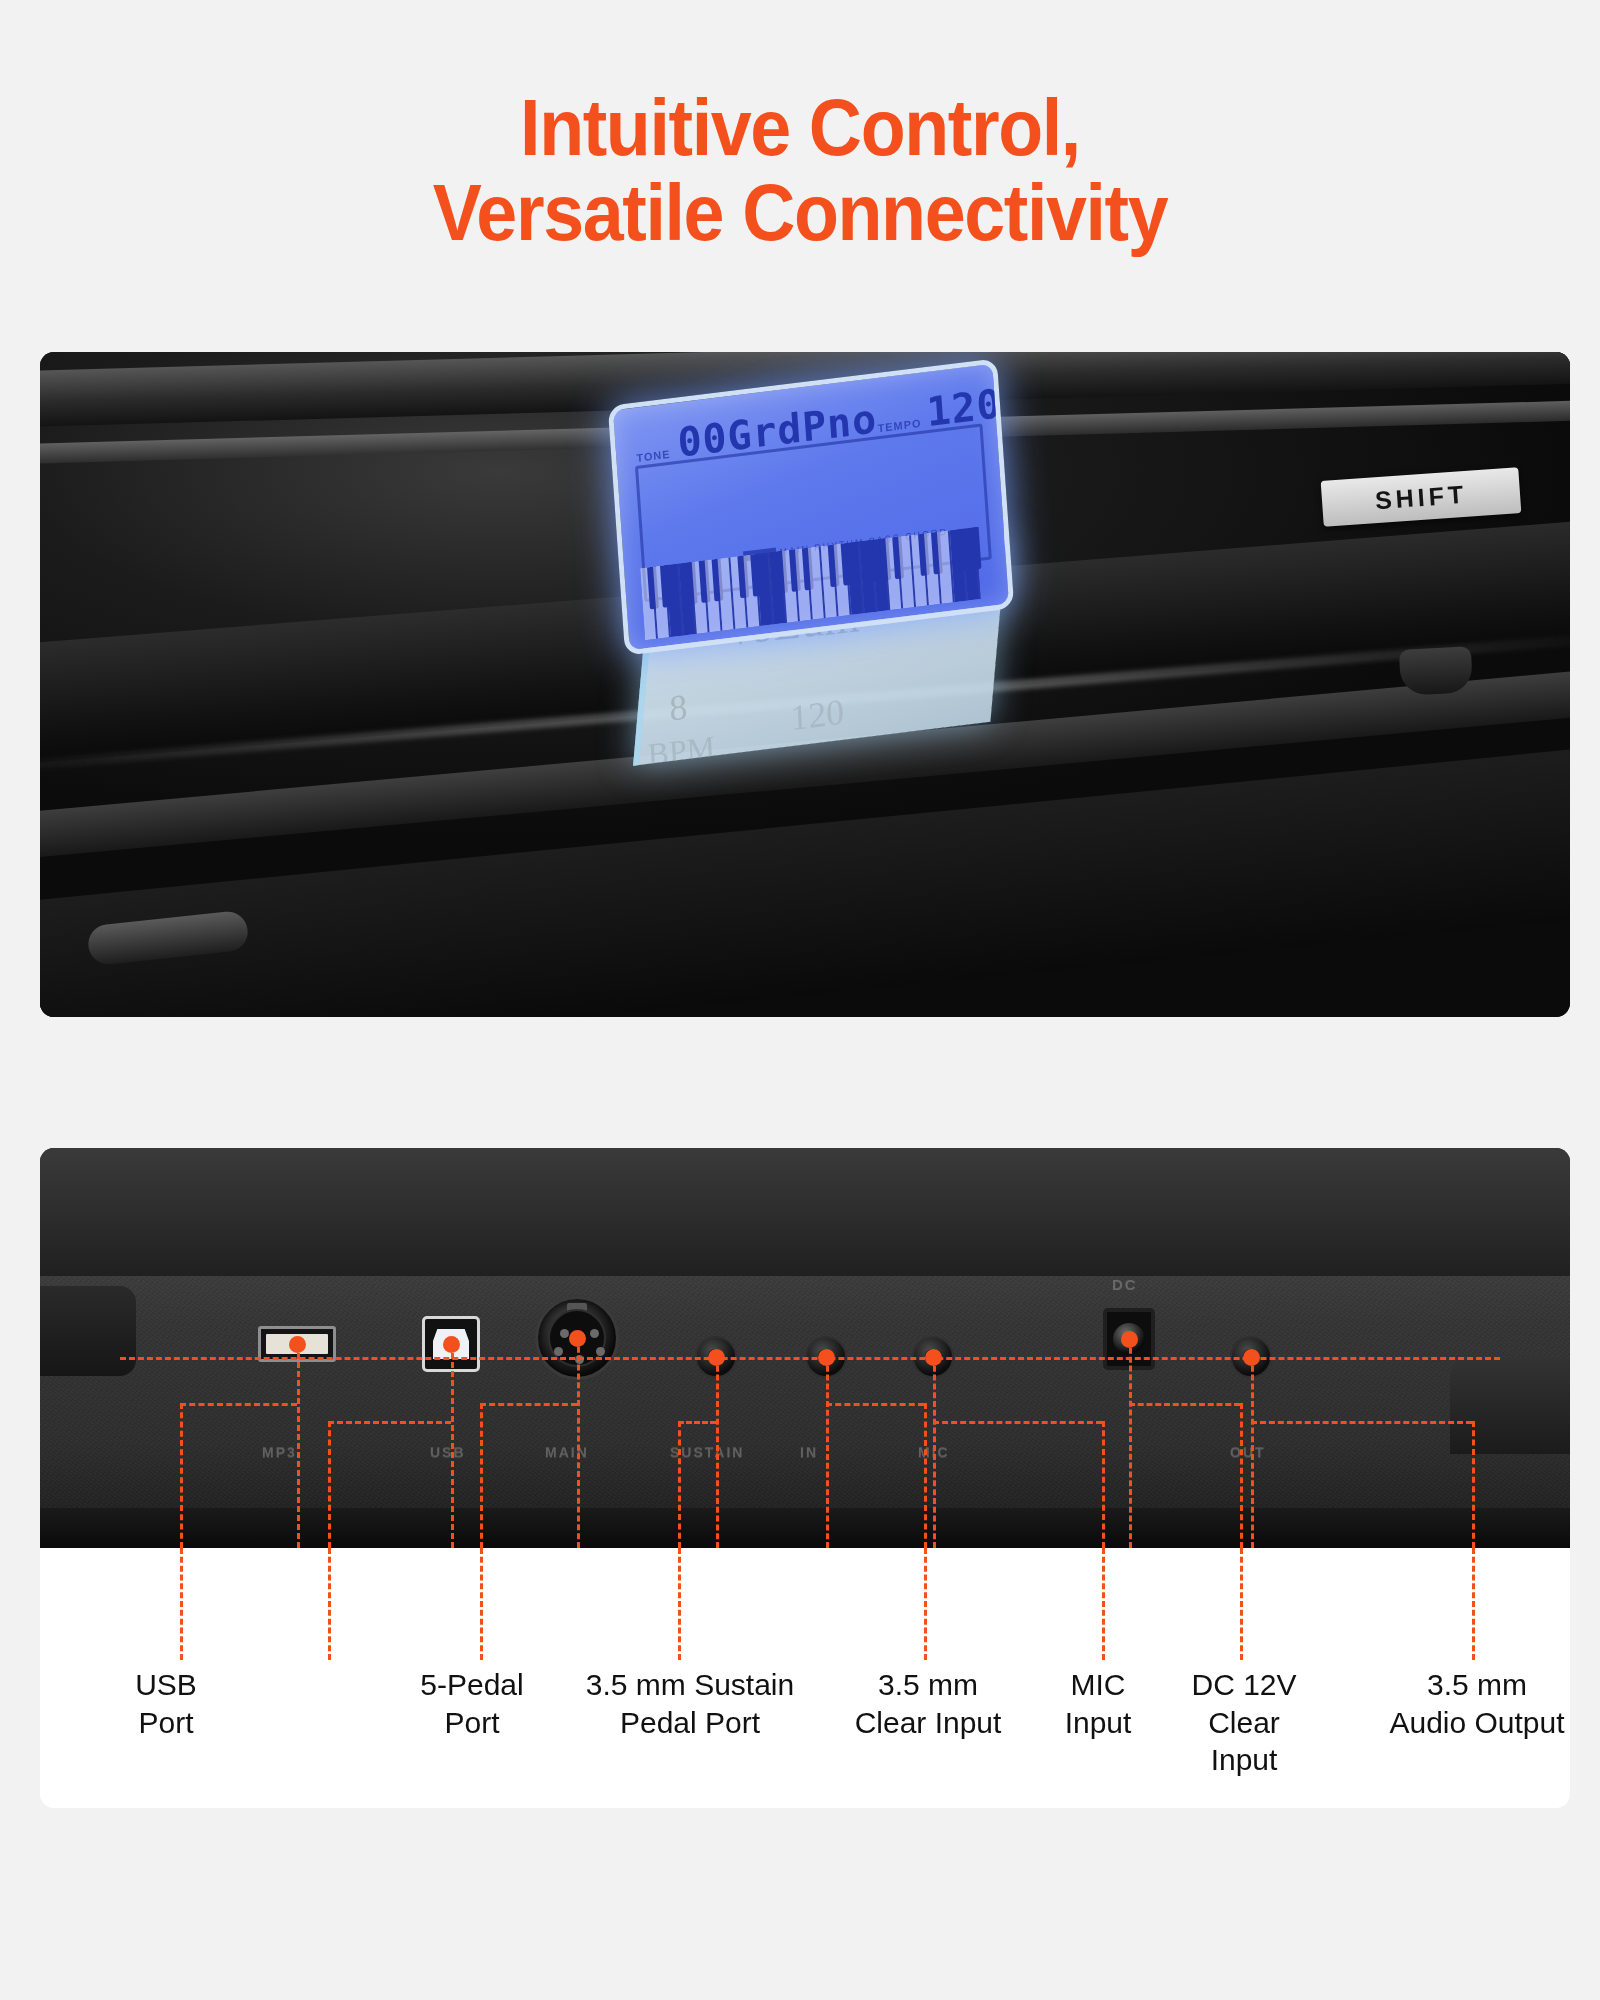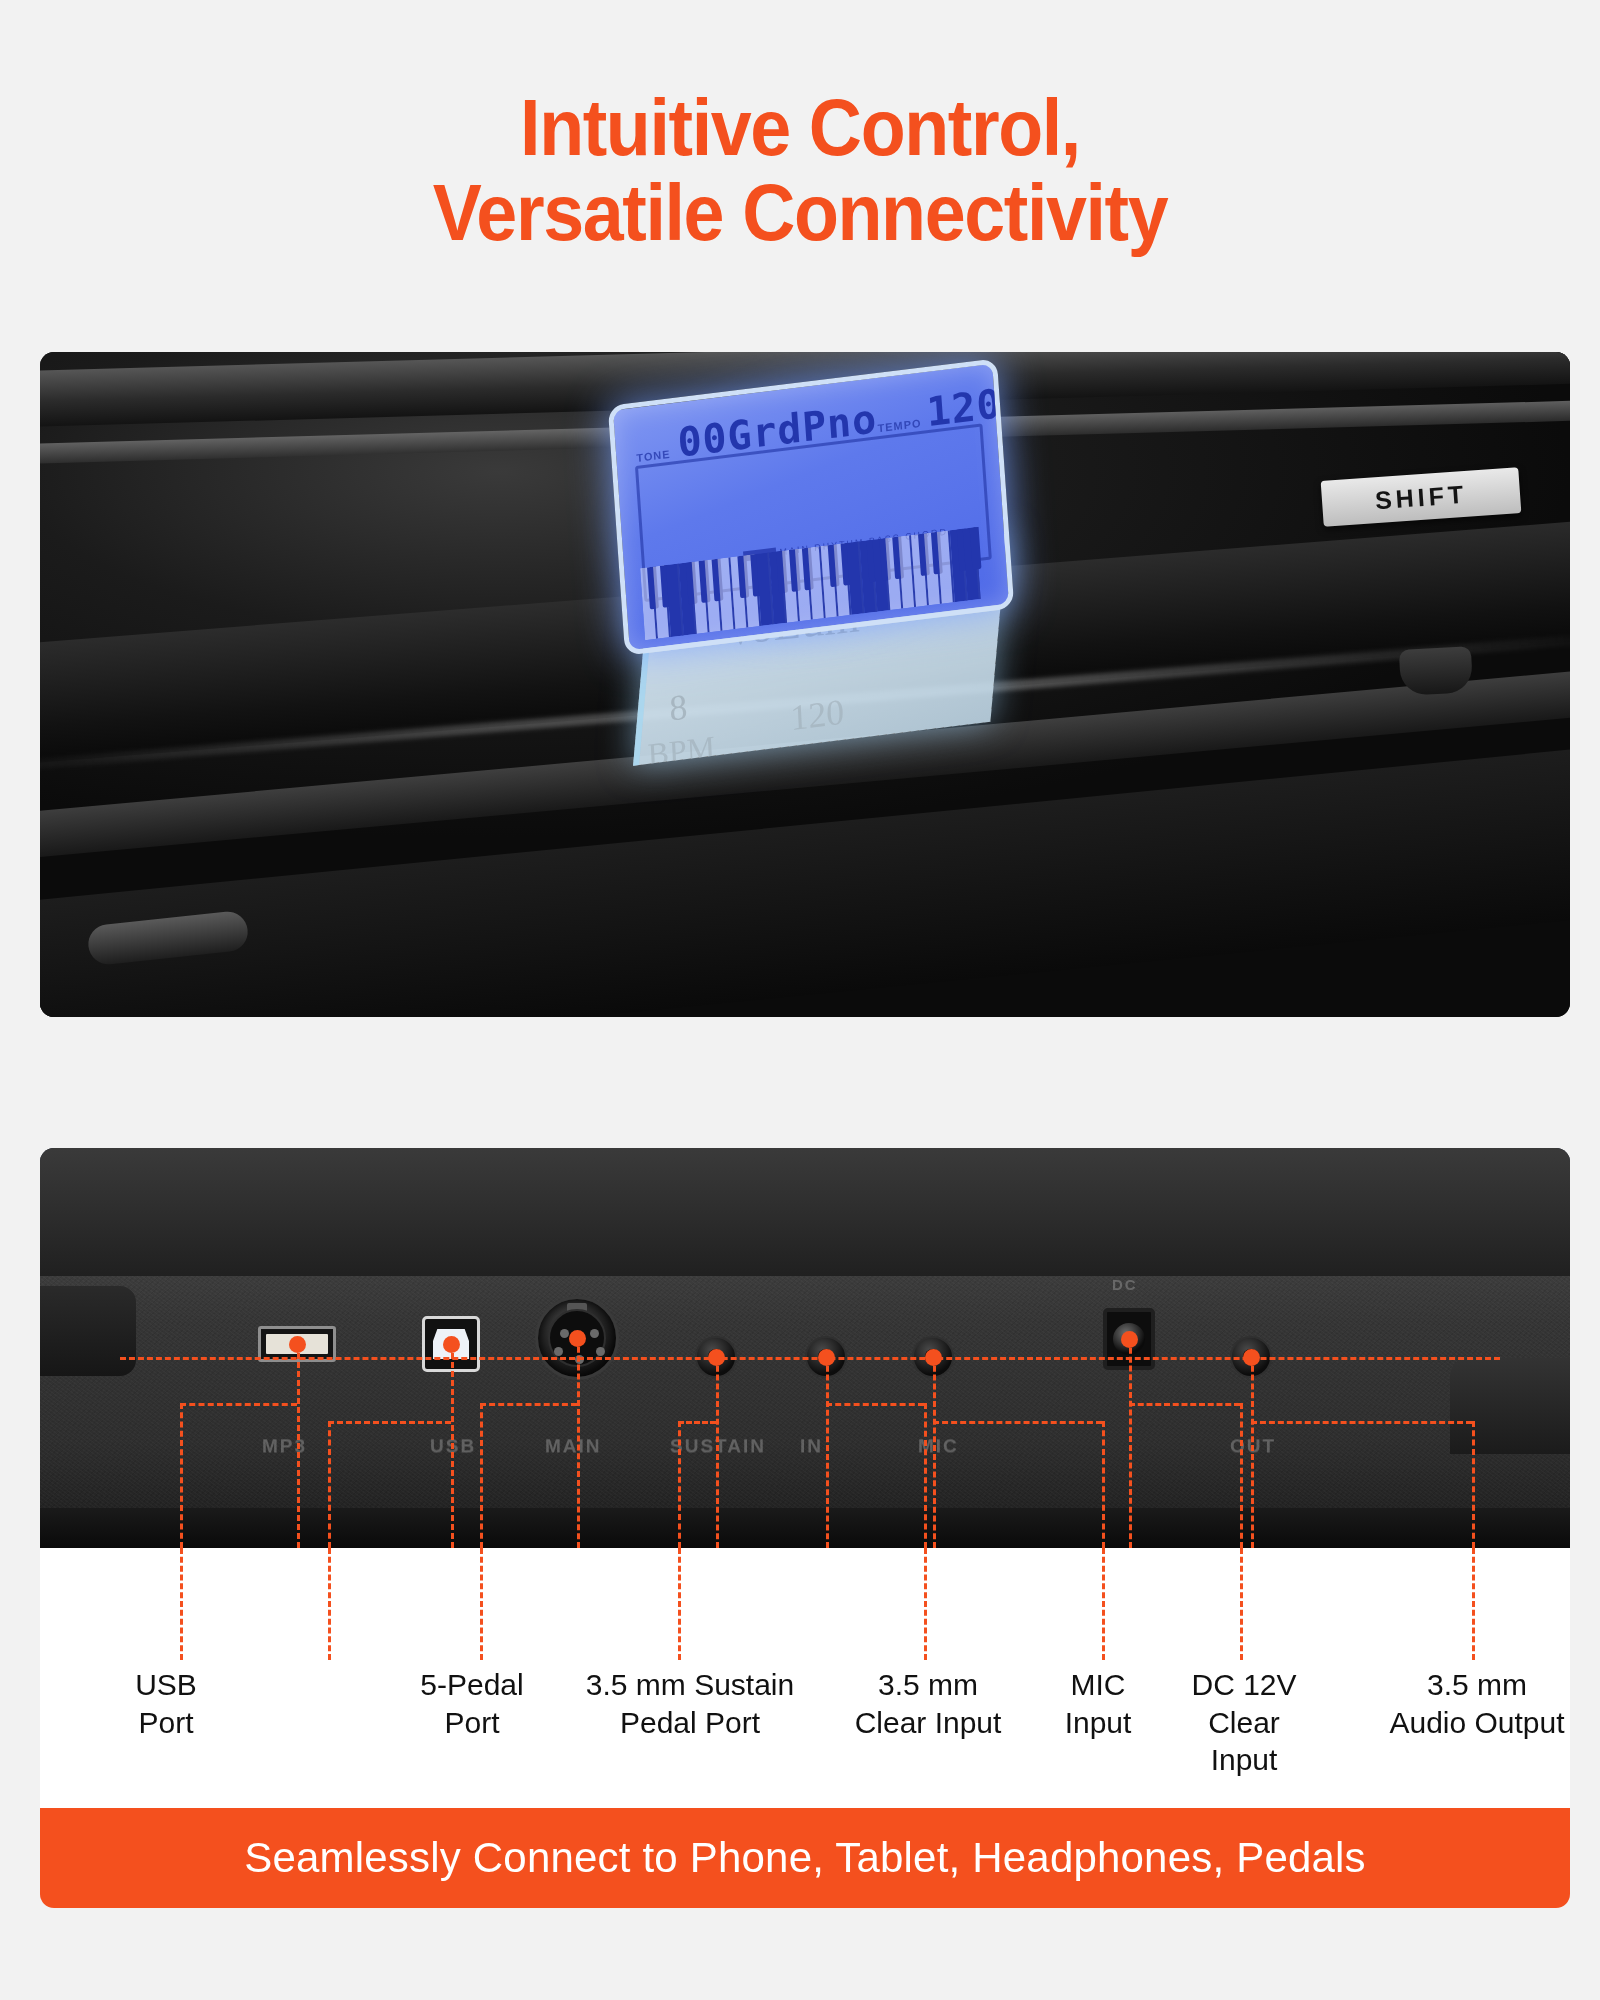--- a/index.html
+++ b/index.html
@@ -277,22 +277,22 @@
   }
   .dc .barrel {
     width:32px; height:32px; border-radius:50%;
     background:radial-gradient(circle at 40% 32%,#6f6f6f,#0a0a0a 68%);
     display:flex; align-items:center; justify-content:center;
   }
   .dc .pin-c { width:9px; height:9px; border-radius:50%; background:#d9d9d9; }
 
   
   .silk {
-    position:absolute; top:287px;
-    font-size:19px; font-weight:bold; letter-spacing:2px;
+    position:absolute; top:296px;
+    font-size:14px; font-weight:bold; letter-spacing:2px;
     color:rgba(160,160,160,.30);
     text-shadow:0 1px 0 rgba(255,255,255,.12);
     white-space:nowrap;
   }
   .dc-silk {
     position:absolute; font-size:15px; font-weight:bold; letter-spacing:2px;
     color:rgba(175,175,175,.38);
   }
 
   
@@ -554,18 +554,15 @@
           <div>Clear</div>
           <div>Input</div>
         </div>
         <div class="lead-label" style="left: 1432px; top: 0px; height: 112px;"></div>
         <div class="label" style="left: 1287px; width: 300px;">
           <div>3.5 mm</div>
           <div>Audio Output</div>
         </div>
       </div>
 
-    <div class="caption">
-      <span>Seamlessly Connect to Phone, Tablet, Headphones, Pedals</span>
-    </div>
   </div>
 
 </div>
 
 </body></html>

